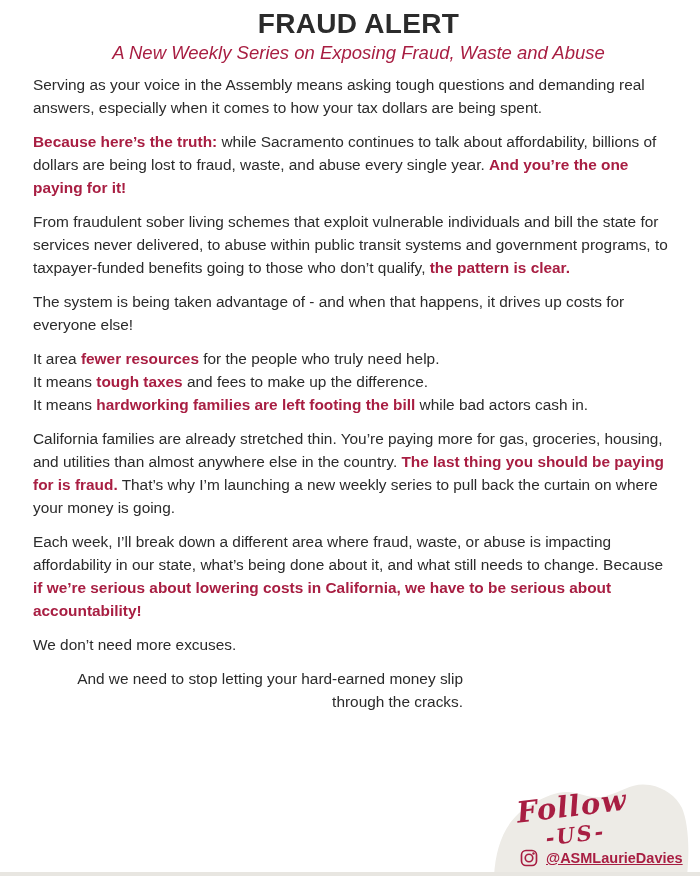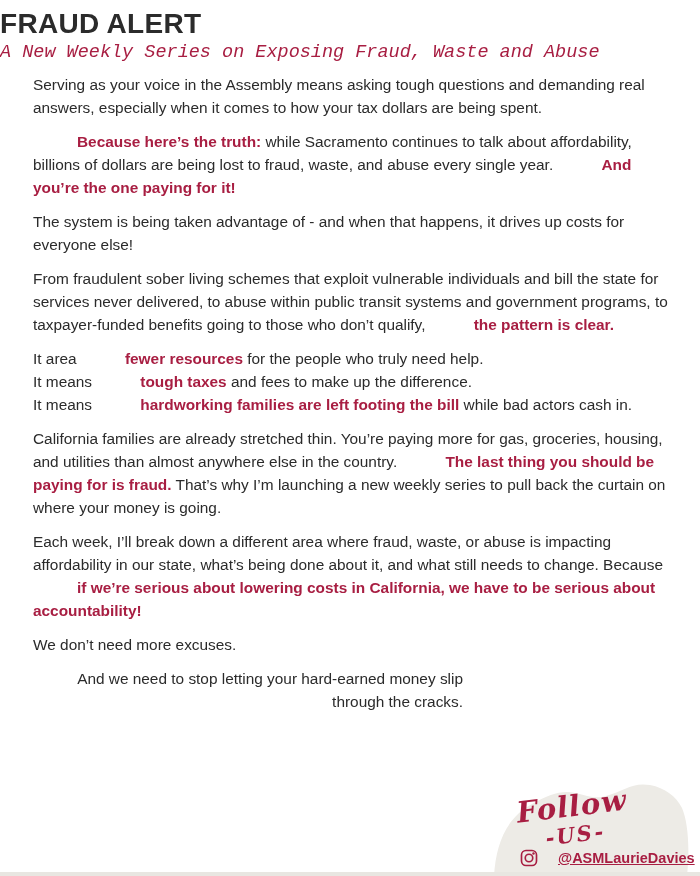--- a/index.html
+++ b/index.html
@@ -15,50 +15,49 @@
     font-family: "Liberation Sans", sans-serif;
     background: #fff;
   }
   .page {
     position: relative;
     width: 700px;
     height: 876px;
     background: var(--background);
     overflow: hidden;
   }
-  header { text-align: left; padding-top: 9px; }
+  header { text-align: center; padding-top: 9px; padding-left: 17px; }
   h1 {
     margin: 0;
     font-size: 28px;
     line-height: 30px;
     font-weight: 700;
     color: var(--text);
     letter-spacing: 0.3px;
   }
   h2 {
     margin: 3px 0 0 0;
     font-size: 18.5px;
     line-height: 22px;
     font-weight: 400;
     font-style: italic;
     color: var(--accent);
-    font-family: Liberation Mono, monospace;
   }
   main {
     padding: 9px 31px 0 33px;
   }
   .para {
     margin: 0 0 11px 0;
     font-size: 15.4px;
     line-height: 23px;
     color: var(--text);
     white-space: pre-wrap;
   }
   .para span.normal { color: var(--text); }
-  .para span.boldred { color: var(--accent); font-weight: 700; margin-left: 44px; }
+  .para span.boldred { color: var(--accent); font-weight: 700; }
   .para span.italic { color: var(--text); }
   .narrow-1 { max-width: 430px; text-align: right; }
   .narrow-2 { max-width: 478px; }
 
   .follow-block {
     position: absolute;
     right: 0;
     bottom: 0;
     width: 220px;
     height: 110px;
@@ -82,21 +81,21 @@
     line-height: 1;
   }
   .follow-script .l1 { display: block; font-size: 29px; letter-spacing: 1px; }
   .follow-script .l2 { display: block; font-size: 21px; margin-top: 3px; letter-spacing: 2px; }
   .handle-row {
     position: absolute;
     left: 40px;
     bottom: 9px;
     display: flex;
     align-items: center;
-    gap: 20px;
+    gap: 8px;
   }
   .handle-row .ig { width: 18px; height: 18px; display: inline-block; }
   .handle {
     color: var(--accent);
     font-weight: 700;
     font-size: 14.5px;
     text-decoration: underline;
     cursor: pointer;
   }
   .bottom-strip {
@@ -114,22 +113,22 @@
 <div class="page">
 
   <header>
     <h1>FRAUD ALERT</h1>
     <h2>A New Weekly Series on Exposing Fraud, Waste and Abuse</h2>
   </header>
 
   <main>
       <p class="para"><span class="normal">Serving as your voice in the Assembly means asking tough questions and demanding real answers, especially when it comes to how your tax dollars are being spent.</span></p>
       <p class="para"><span class="boldred">Because here’s the truth:</span><span class="normal"> while Sacramento continues to talk about affordability, billions of dollars are being lost to fraud, waste, and abuse every single year. </span><span class="boldred">And you’re the one paying for it!</span></p>
+      <p class="para"><span class="normal">From fraudulent sober living schemes that exploit vulnerable individuals and bill the state for services never delivered, to abuse within public transit systems and government programs, to taxpayer-funded benefits going to those who don’t qualify, </span><span class="boldred">the pattern is clear.</span></p>
       <p class="para"><span class="normal">The system is being taken advantage of - and when that happens, it drives up costs for everyone else!</span></p>
-      <p class="para"><span class="normal">From fraudulent sober living schemes that exploit vulnerable individuals and bill the state for services never delivered, to abuse within public transit systems and government programs, to taxpayer-funded benefits going to those who don’t qualify, </span><span class="boldred">the pattern is clear.</span></p>
       <p class="para"><span class="normal">It area </span><span class="boldred">fewer resources</span><span class="normal"> for the people who truly need help.
 It means </span><span class="boldred">tough taxes</span><span class="normal"> and fees to make up the difference.
 It means </span><span class="boldred">hardworking families are left footing the bill</span><span class="normal"> while bad actors cash in.</span></p>
       <p class="para"><span class="normal">California families are already stretched thin. You’re paying more for gas, groceries, housing, and utilities than almost anywhere else in the country. </span><span class="boldred">The last thing you should be paying for is fraud.</span><span class="normal"> That’s why I’m launching a new weekly series to pull back the curtain on where your money is going.</span></p>
       <p class="para"><span class="normal">Each week, I’ll break down a different area where fraud, waste, or abuse is impacting affordability in our state, what’s being done about it, and what still needs to change. Because </span><span class="boldred">if we’re serious about lowering costs in California, we have to be serious about accountability!</span></p>
       <p class="para"><span class="italic">We don’t need more excuses.
 </span></p>
       <p class="para narrow-1"><span class="normal">And we need to stop letting your hard-earned money slip through the cracks.</span></p>
     </main>
 

